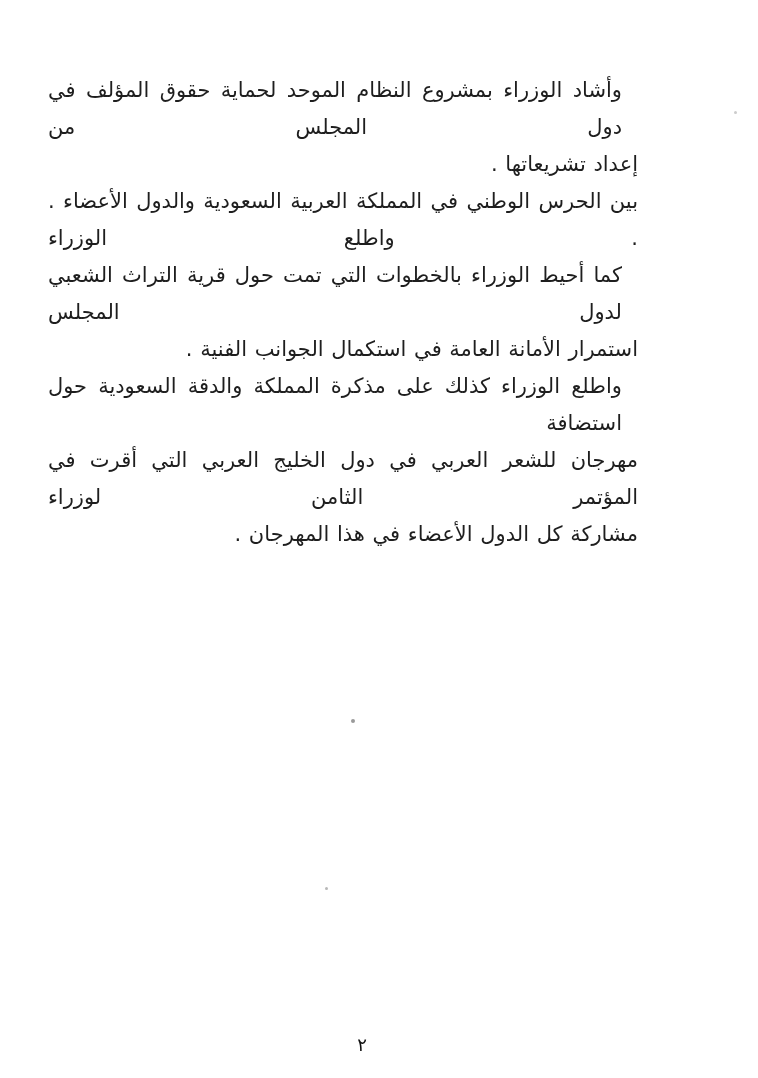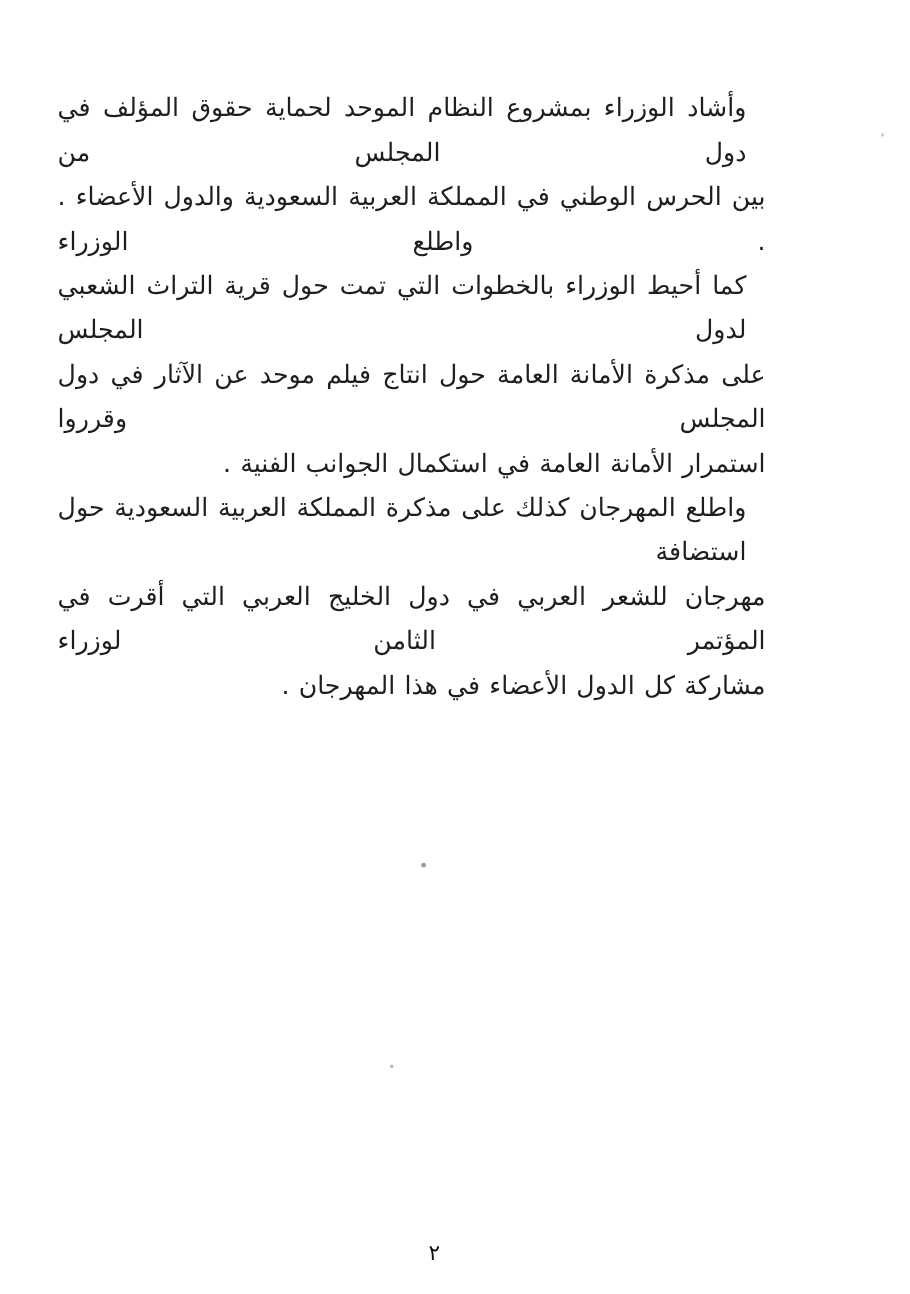--- a/index.html
+++ b/index.html
@@ -62,31 +62,31 @@
 </style>
 </head>
 <body>
 
 <div class="page">
 
   <div class="textblock">
 
     <div class="paragraph">
       <div class="line first-line">وأشاد الوزراء بمشروع النظام الموحد لحماية حقوق المؤلف في دول المجلس من</div>
+      <div class="line last-line">إعداد تشريعاتها .</div>
     </div>
 
     <div class="paragraph">
       <div class="line">بين الحرس الوطني في المملكة العربية السعودية والدول الأعضاء . . واطلع الوزراء</div>
       <div class="line first-line">كما أحيط الوزراء بالخطوات التي تمت حول قرية التراث الشعبي لدول المجلس</div>
-      <div class="line">على مذكرة الأمانة العامة حول انتاج فيلم موحد عن الآثار في دول المجلس وقرروا</div>
       <div class="line last-line">استمرار الأمانة العامة في استكمال الجوانب الفنية .</div>
     </div>
 
     <div class="paragraph">
-      <div class="line first-line">واطلع المهرجان كذلك على مذكرة المملكة العربية السعودية حول استضافة</div>
+      <div class="line first-line">واطلع الوزراء كذلك على مذكرة المملكة والدقة السعودية حول استضافة</div>
       <div class="line">مهرجان للشعر العربي في دول الخليج العربي التي أقرت في المؤتمر الثامن لوزراء</div>
       <div class="line last-line">مشاركة كل الدول الأعضاء في هذا المهرجان .</div>
     </div>
 
   </div>
 
   <div class="page-number">٢</div>
 
   <div class="scan-speck speck-1"></div>
   <div class="scan-speck speck-2"></div>

